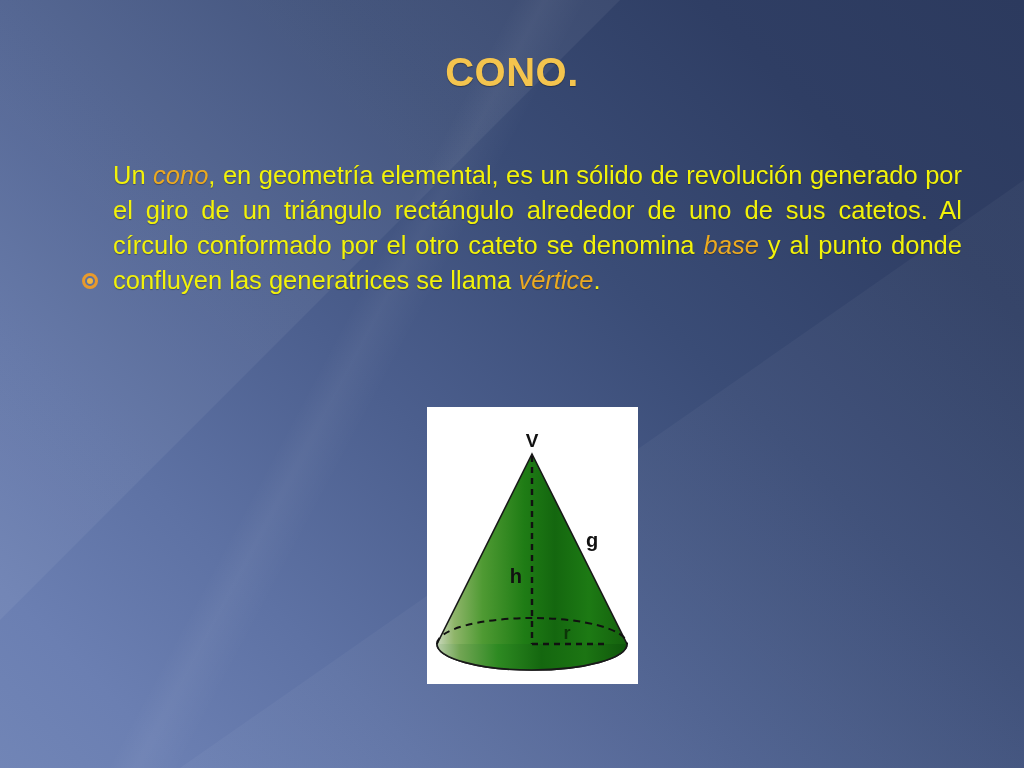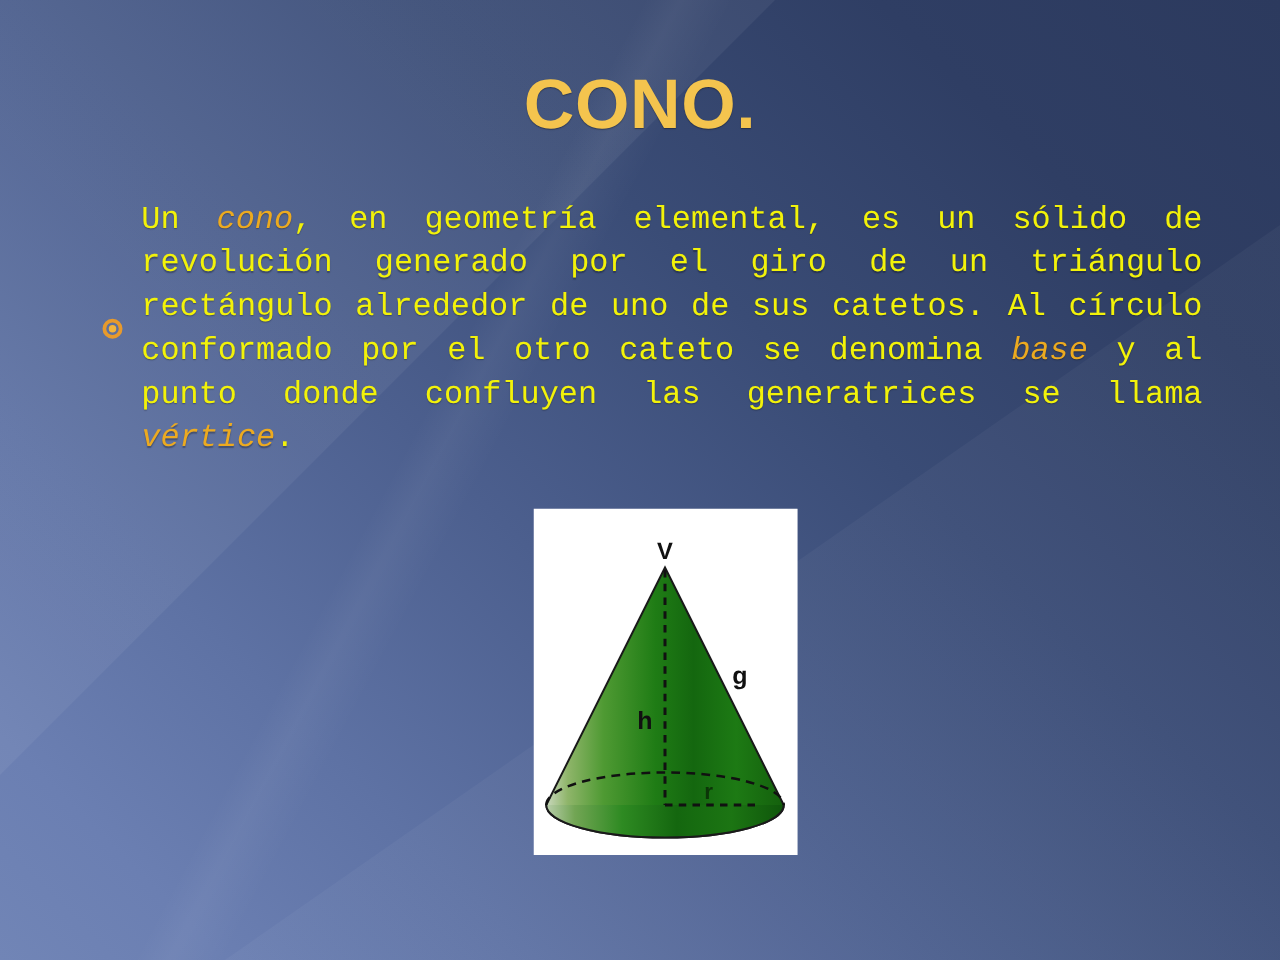--- a/index.html
+++ b/index.html
@@ -70,39 +70,38 @@
       rgba(255,255,255,0.0) 100%);
   }
 
   
   #title {
     position: absolute;
     top: 50px;
     left: 0;
     width: 1024px;
     text-align: center;
-    font-size: 56px;
+    font-size: 40px;
     font-weight: bold;
     color: #f4c44e;
     letter-spacing: 0.5px;
     text-shadow: 0 1px 1px rgba(0,0,0,0.35);
   }
 
   
   #body-block {
     position: absolute;
     top: 158px;
     left: 78px;
     width: 884px;
   }
 
   .bullet-row {
     display: flex;
-    align-items: center;
-    font-family: Liberation Mono, monospace;
+    align-items: flex-end;
   }
 
   .bullet-marker {
     flex: 0 0 35px;
     height: 30px;
     position: relative;
     margin-top: 4px;
   }
   .bullet-marker .ring {
     position: absolute;

